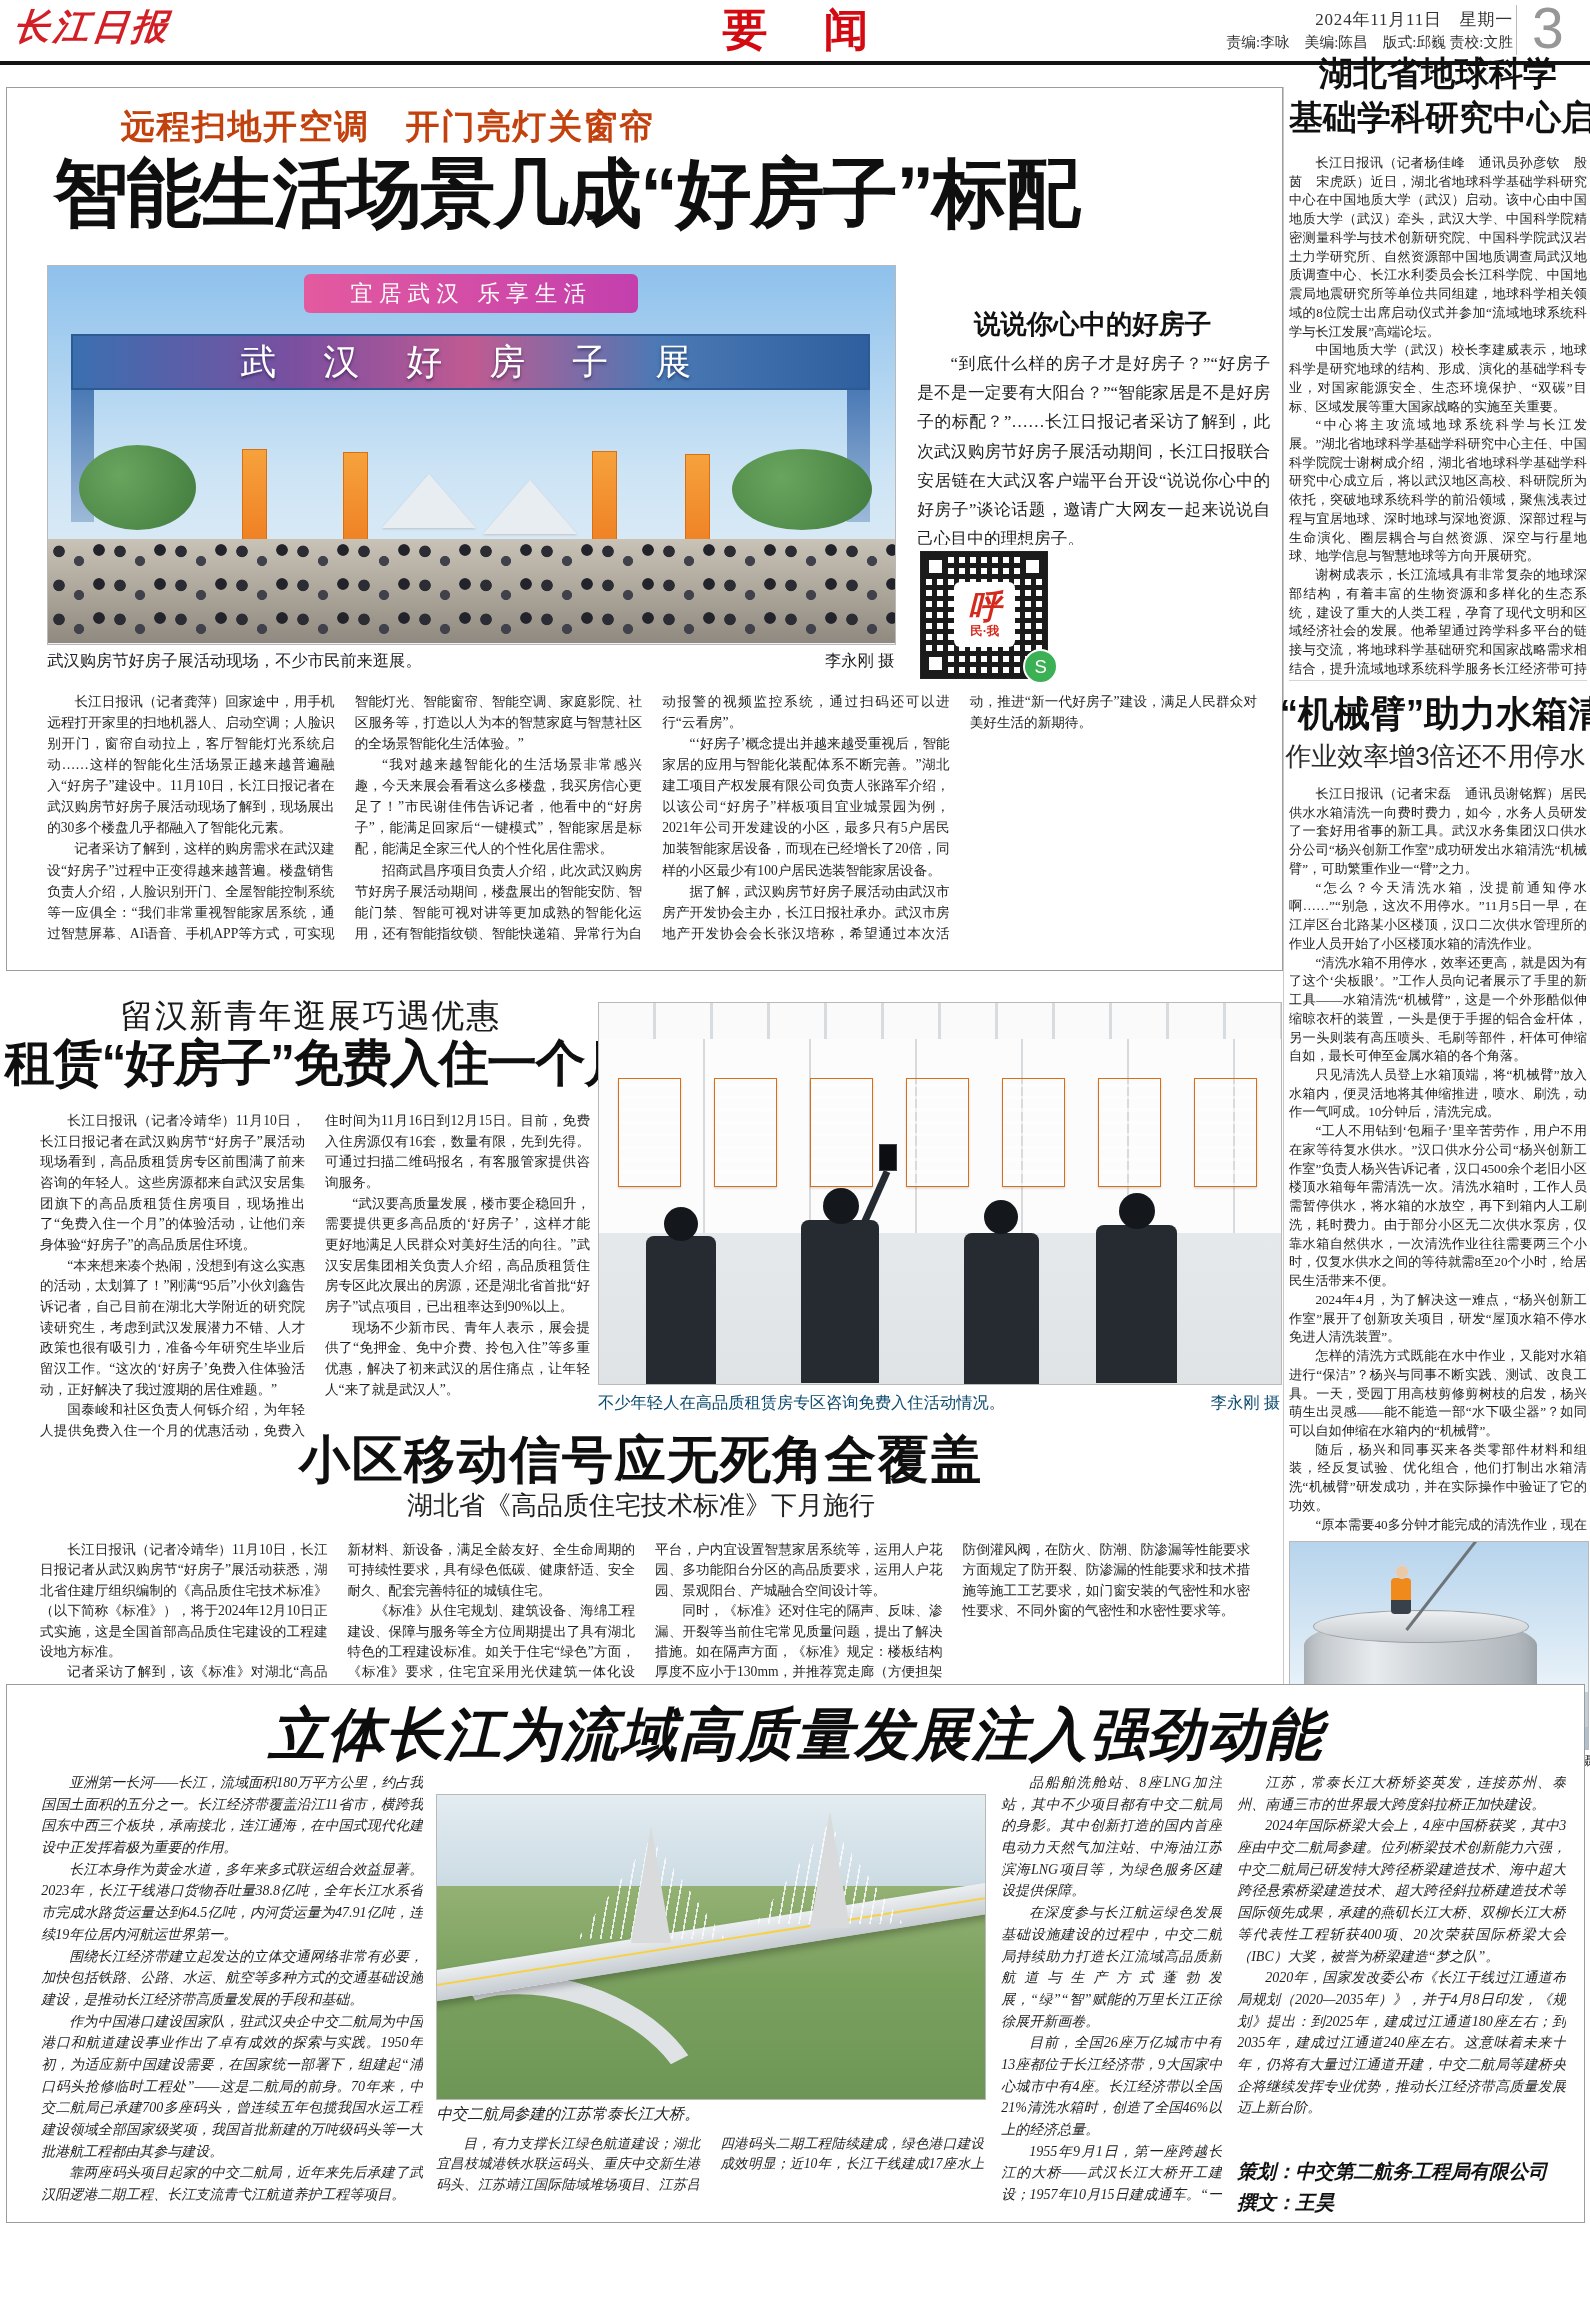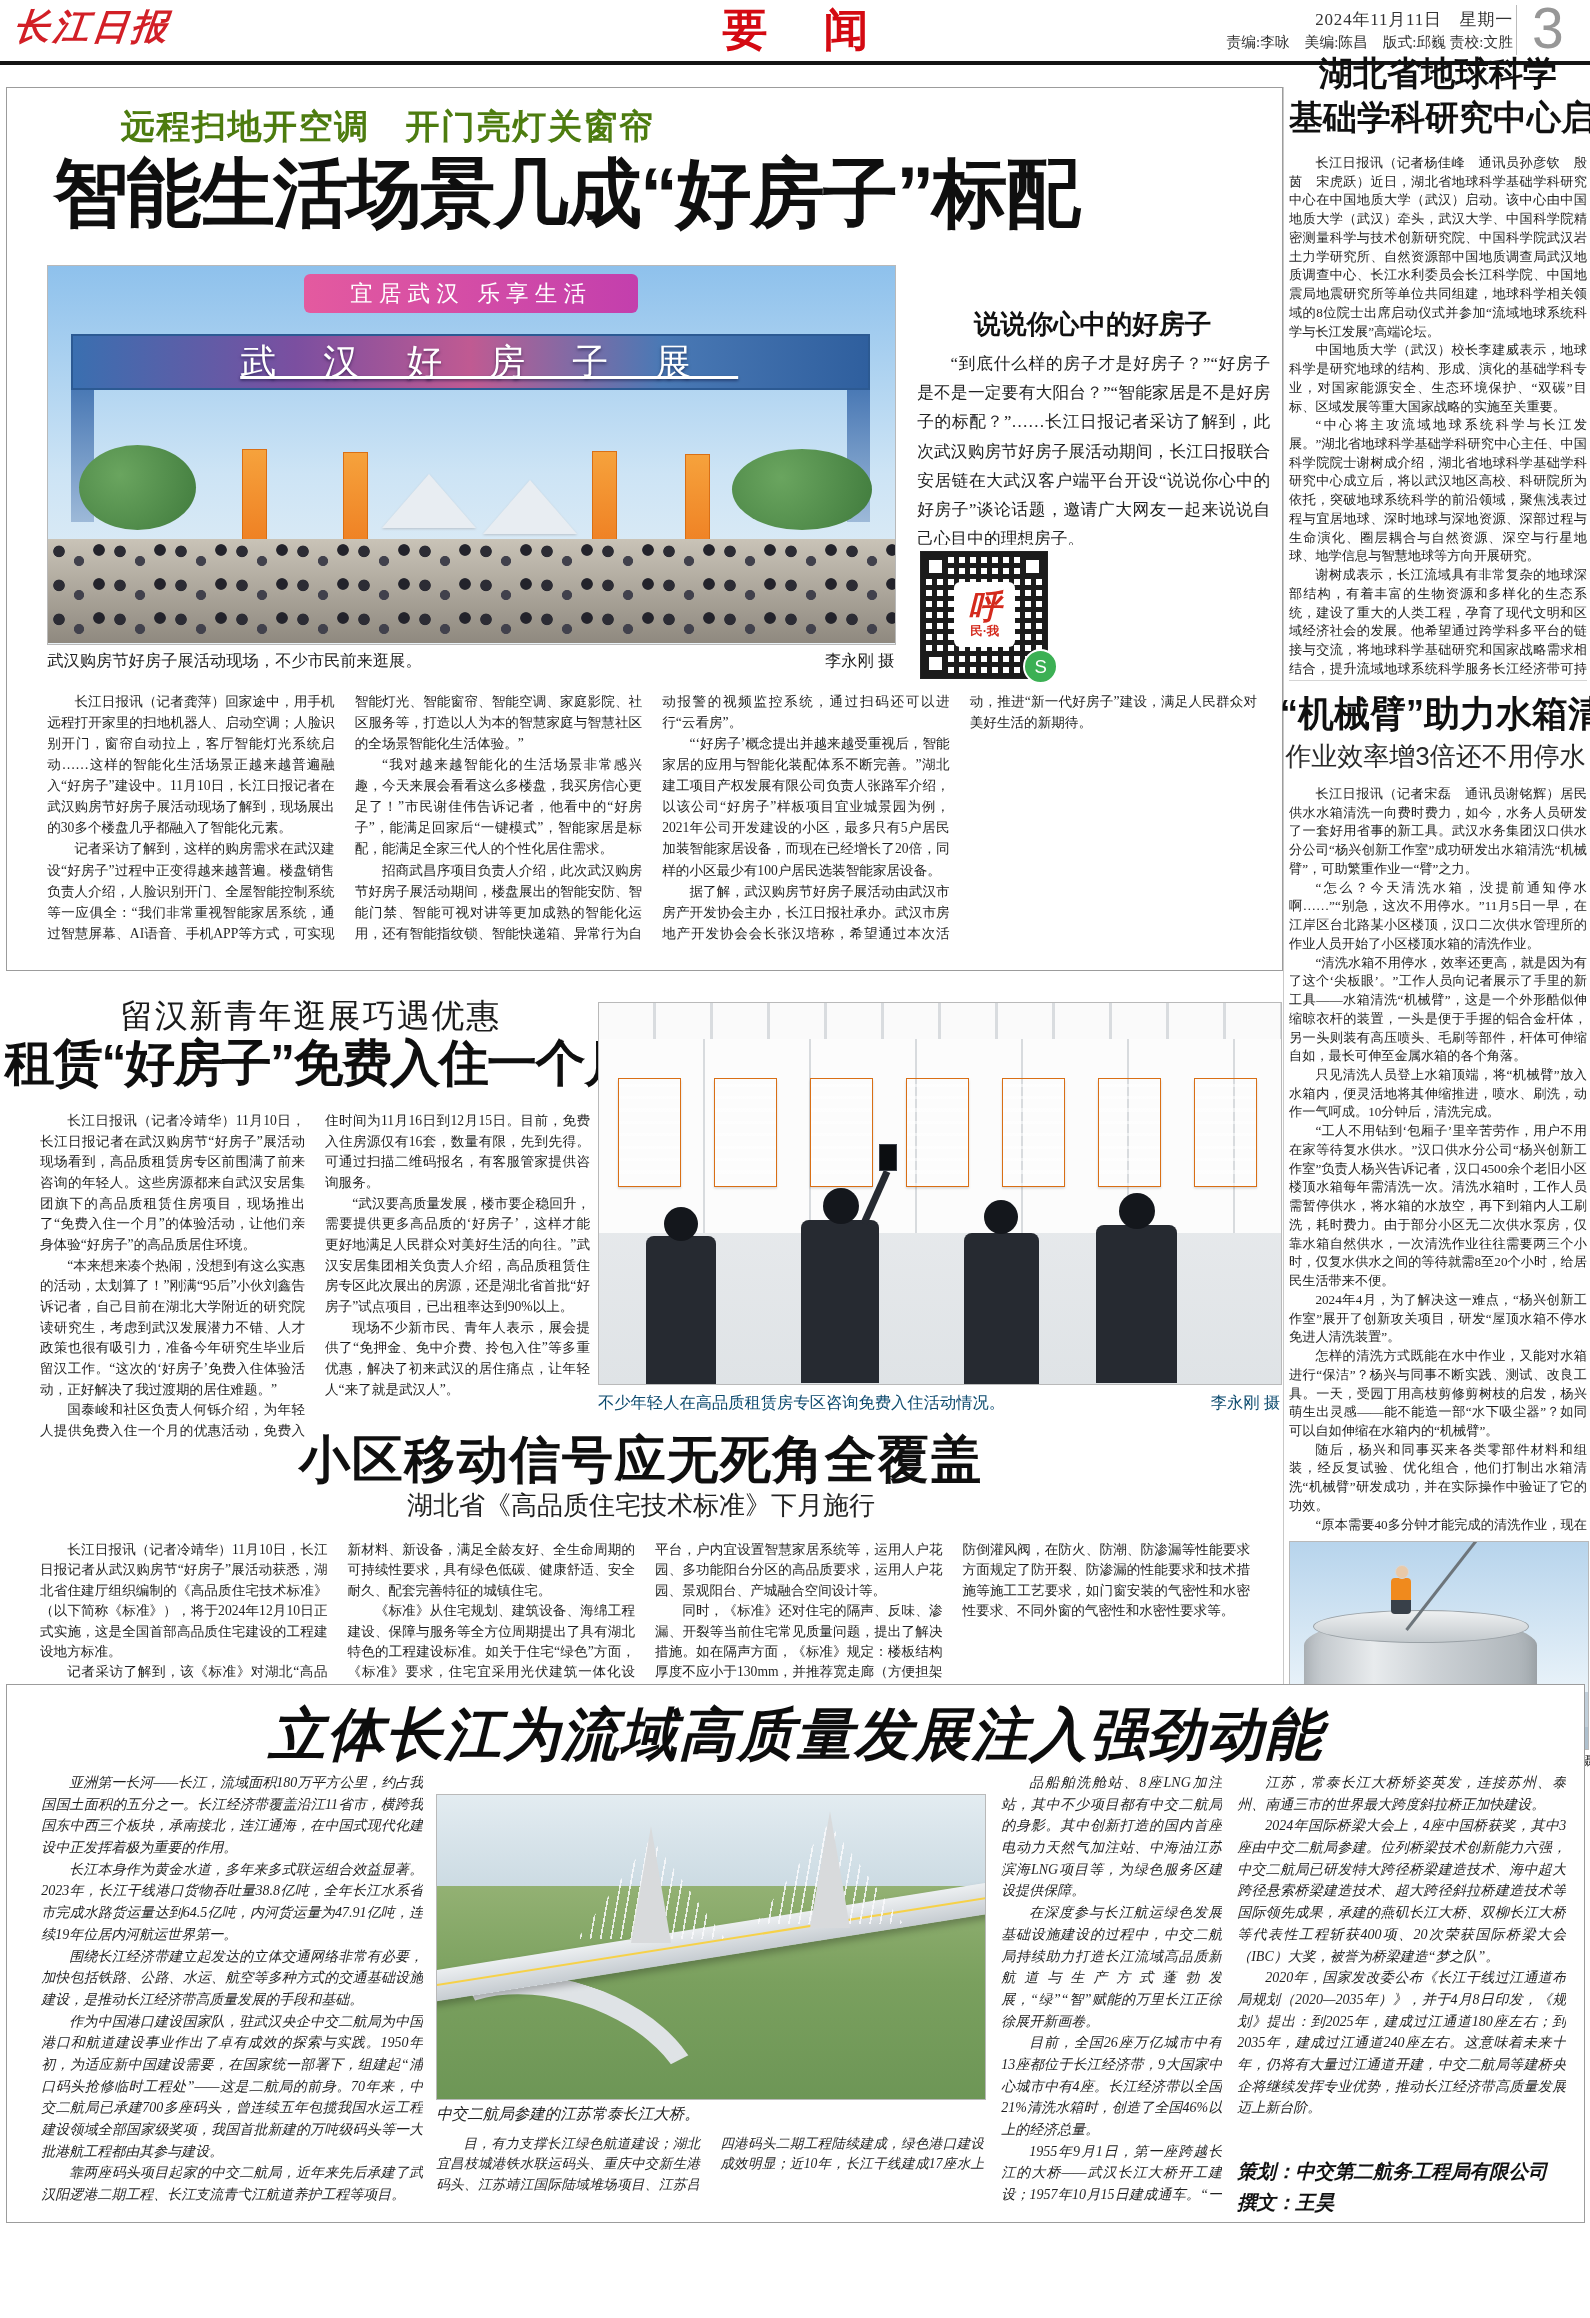--- a/index.html
+++ b/index.html
@@ -18,36 +18,36 @@
                  font-family:"Liberation Serif",serif;}
   .head-meta{right:78px;top:7.8px;text-align:right;color:#333;line-height:1.45;}
   .head-meta .l1{font-size:17px;letter-spacing:0.8px;}
   .head-meta .l2{font-size:14.8px;}
   .head-div{left:1516px;top:4.7px;width:0.8px;height:50px;background:#bbb;}
   .page-num{left:1532px;top:-4.7px;font-size:57px;color:#979797;font-family:"Liberation Sans",sans-serif;}
   .black-rule{left:0;top:61px;width:1591px;height:3.9px;background:#141414;}
 
   
   .main-box{left:6.2px;top:87px;width:1275px;height:882px;}
-  .kicker{left:0;top:15.5px;width:761px;text-align:center;font-size:34px;font-weight:600;color:#4d7c0f;
+  .kicker{left:0;top:15.5px;width:761px;text-align:center;font-size:34px;font-weight:600;color:#c2410c;
           font-family:"Liberation Sans",sans-serif;letter-spacing:1.6px;}
   .main-headline{left:15.5px;top:56px;width:1087px;text-align:center;font-size:75px;font-weight:900;
                  color:#0f0f0f;font-family:"Liberation Sans",sans-serif;letter-spacing:-1.6px;white-space:nowrap;}
 
   .photo-frame{border:0.8px solid #b9b9b9;overflow:hidden;}
   .main-photo{left:40px;top:177px;width:847px;height:378px;}
   .mp-sky{left:0;top:0;width:100%;height:100%;background:linear-gradient(180deg,#8ec1ec 0%,#cde4f5 55%,#e9f1f6 100%);}
   .mp-banner{left:256px;top:7.8px;width:334px;height:39px;border-radius:6.2px;
              background:linear-gradient(90deg,#e45a9f,#c33fad);display:flex;align-items:center;justify-content:center;
              color:#fff;font-size:22.5px;letter-spacing:6.2px;font-family:"Liberation Sans",sans-serif;}
   .mp-arch{left:23px;top:68px;width:799px;height:56px;border:2.3px solid #2c5a93;
            background:linear-gradient(90deg,#3a6fb0,#7b4fa0 28%,#c05a92 50%,#4a79b5 74%,#2f5f9e);
            display:flex;align-items:center;justify-content:center;color:#fff;font-size:36px;
            letter-spacing:47px;padding-left:37px;box-sizing:border-box;text-shadow:0 1.6px 3.1px rgba(0,0,40,.5);
-           font-family:"Liberation Sans",sans-serif;white-space:nowrap;overflow:hidden;text-decoration:underline;}
+           font-family:"Liberation Sans",sans-serif;white-space:nowrap;overflow:hidden;}
   .mp-pillar{top:124px;width:23px;height:132px;background:linear-gradient(180deg,#4a79b5,#9db9d8);}
   .mp-tree{border-radius:50%;background:radial-gradient(circle at 35% 35%,#6aa55f,#3f7a3c);}
   .mp-tent{width:0;height:0;border-left:47px solid transparent;border-right:47px solid transparent;
            border-bottom:54px solid #e8edf2;filter:drop-shadow(0 1.6px 0.8px #b9c2ca);}
   .mp-flag{width:23px;height:101px;background:linear-gradient(180deg,#f6a23c,#ee7d21);border:0.8px solid #d96f15;}
   .mp-crowd{left:0;top:273px;width:100%;height:104px;
             background:
              radial-gradient(circle 6.2px at 11px 12.4px,#2c2c34 5.4px,transparent 6.2px),
              radial-gradient(circle 5.4px at 31px 22px,#41414c 4.7px,transparent 5.4px),
              radial-gradient(circle 6.2px at 51px 11px,#23232b 5.4px,transparent 6.2px),

